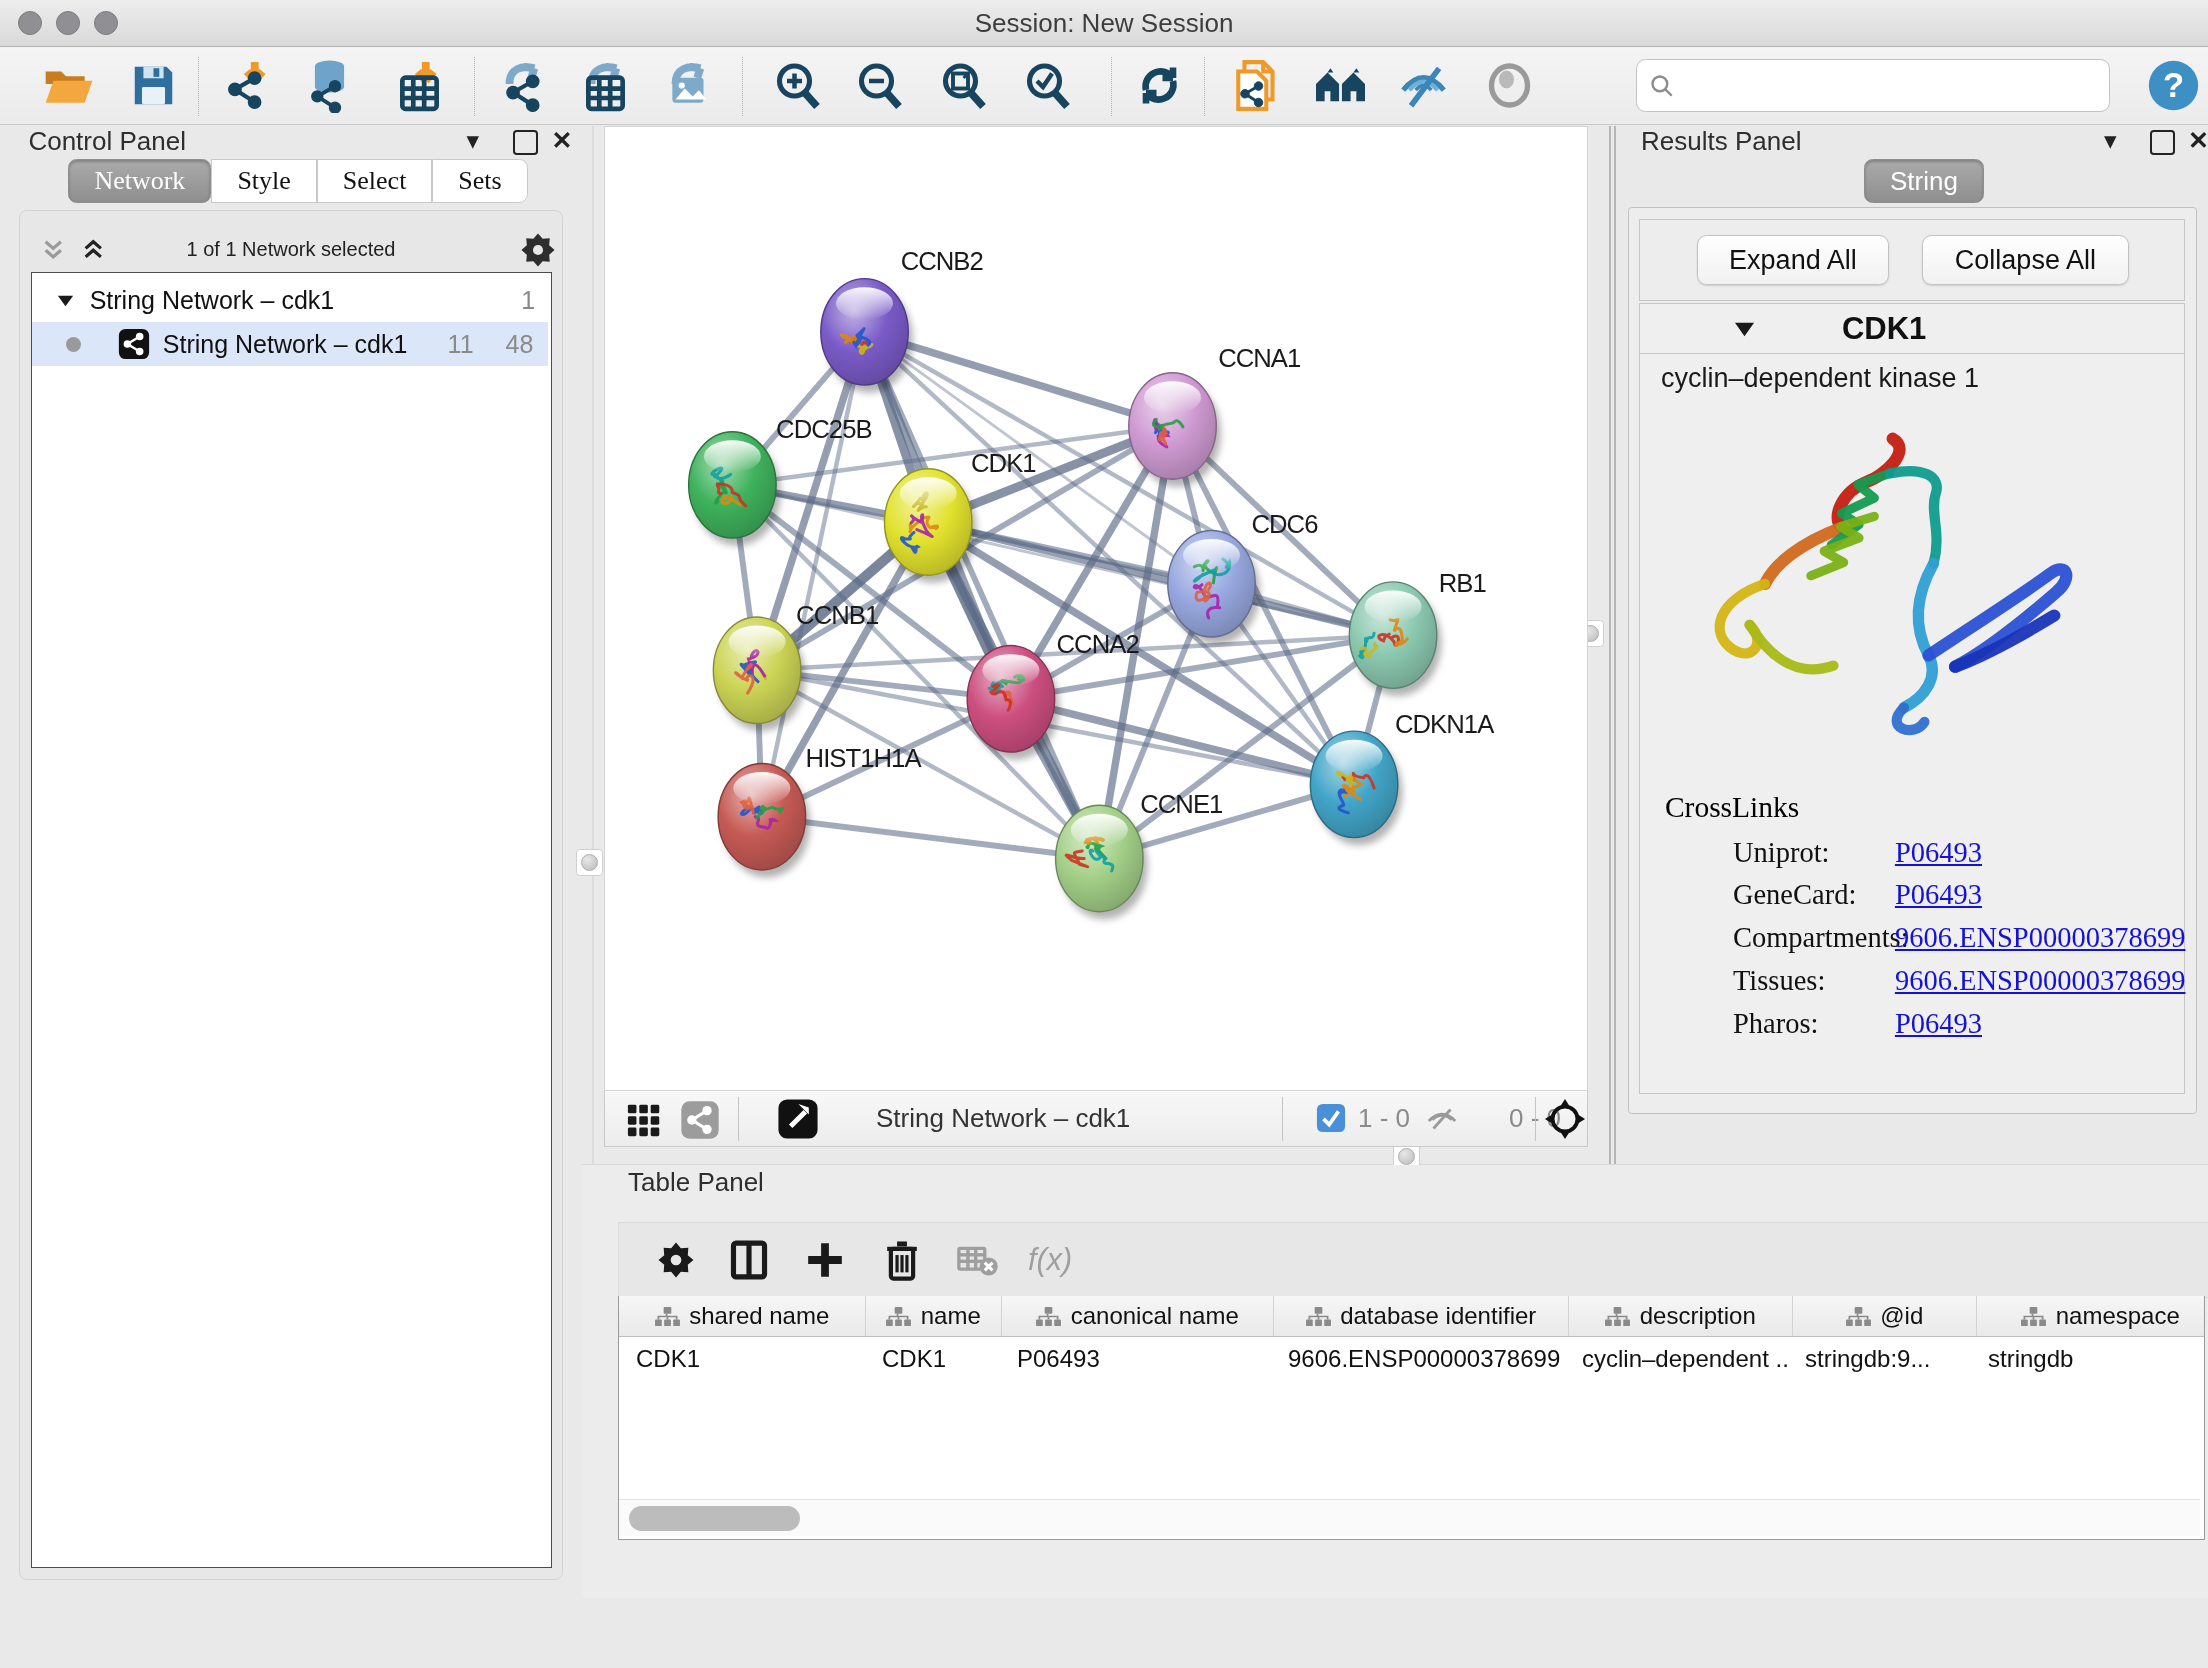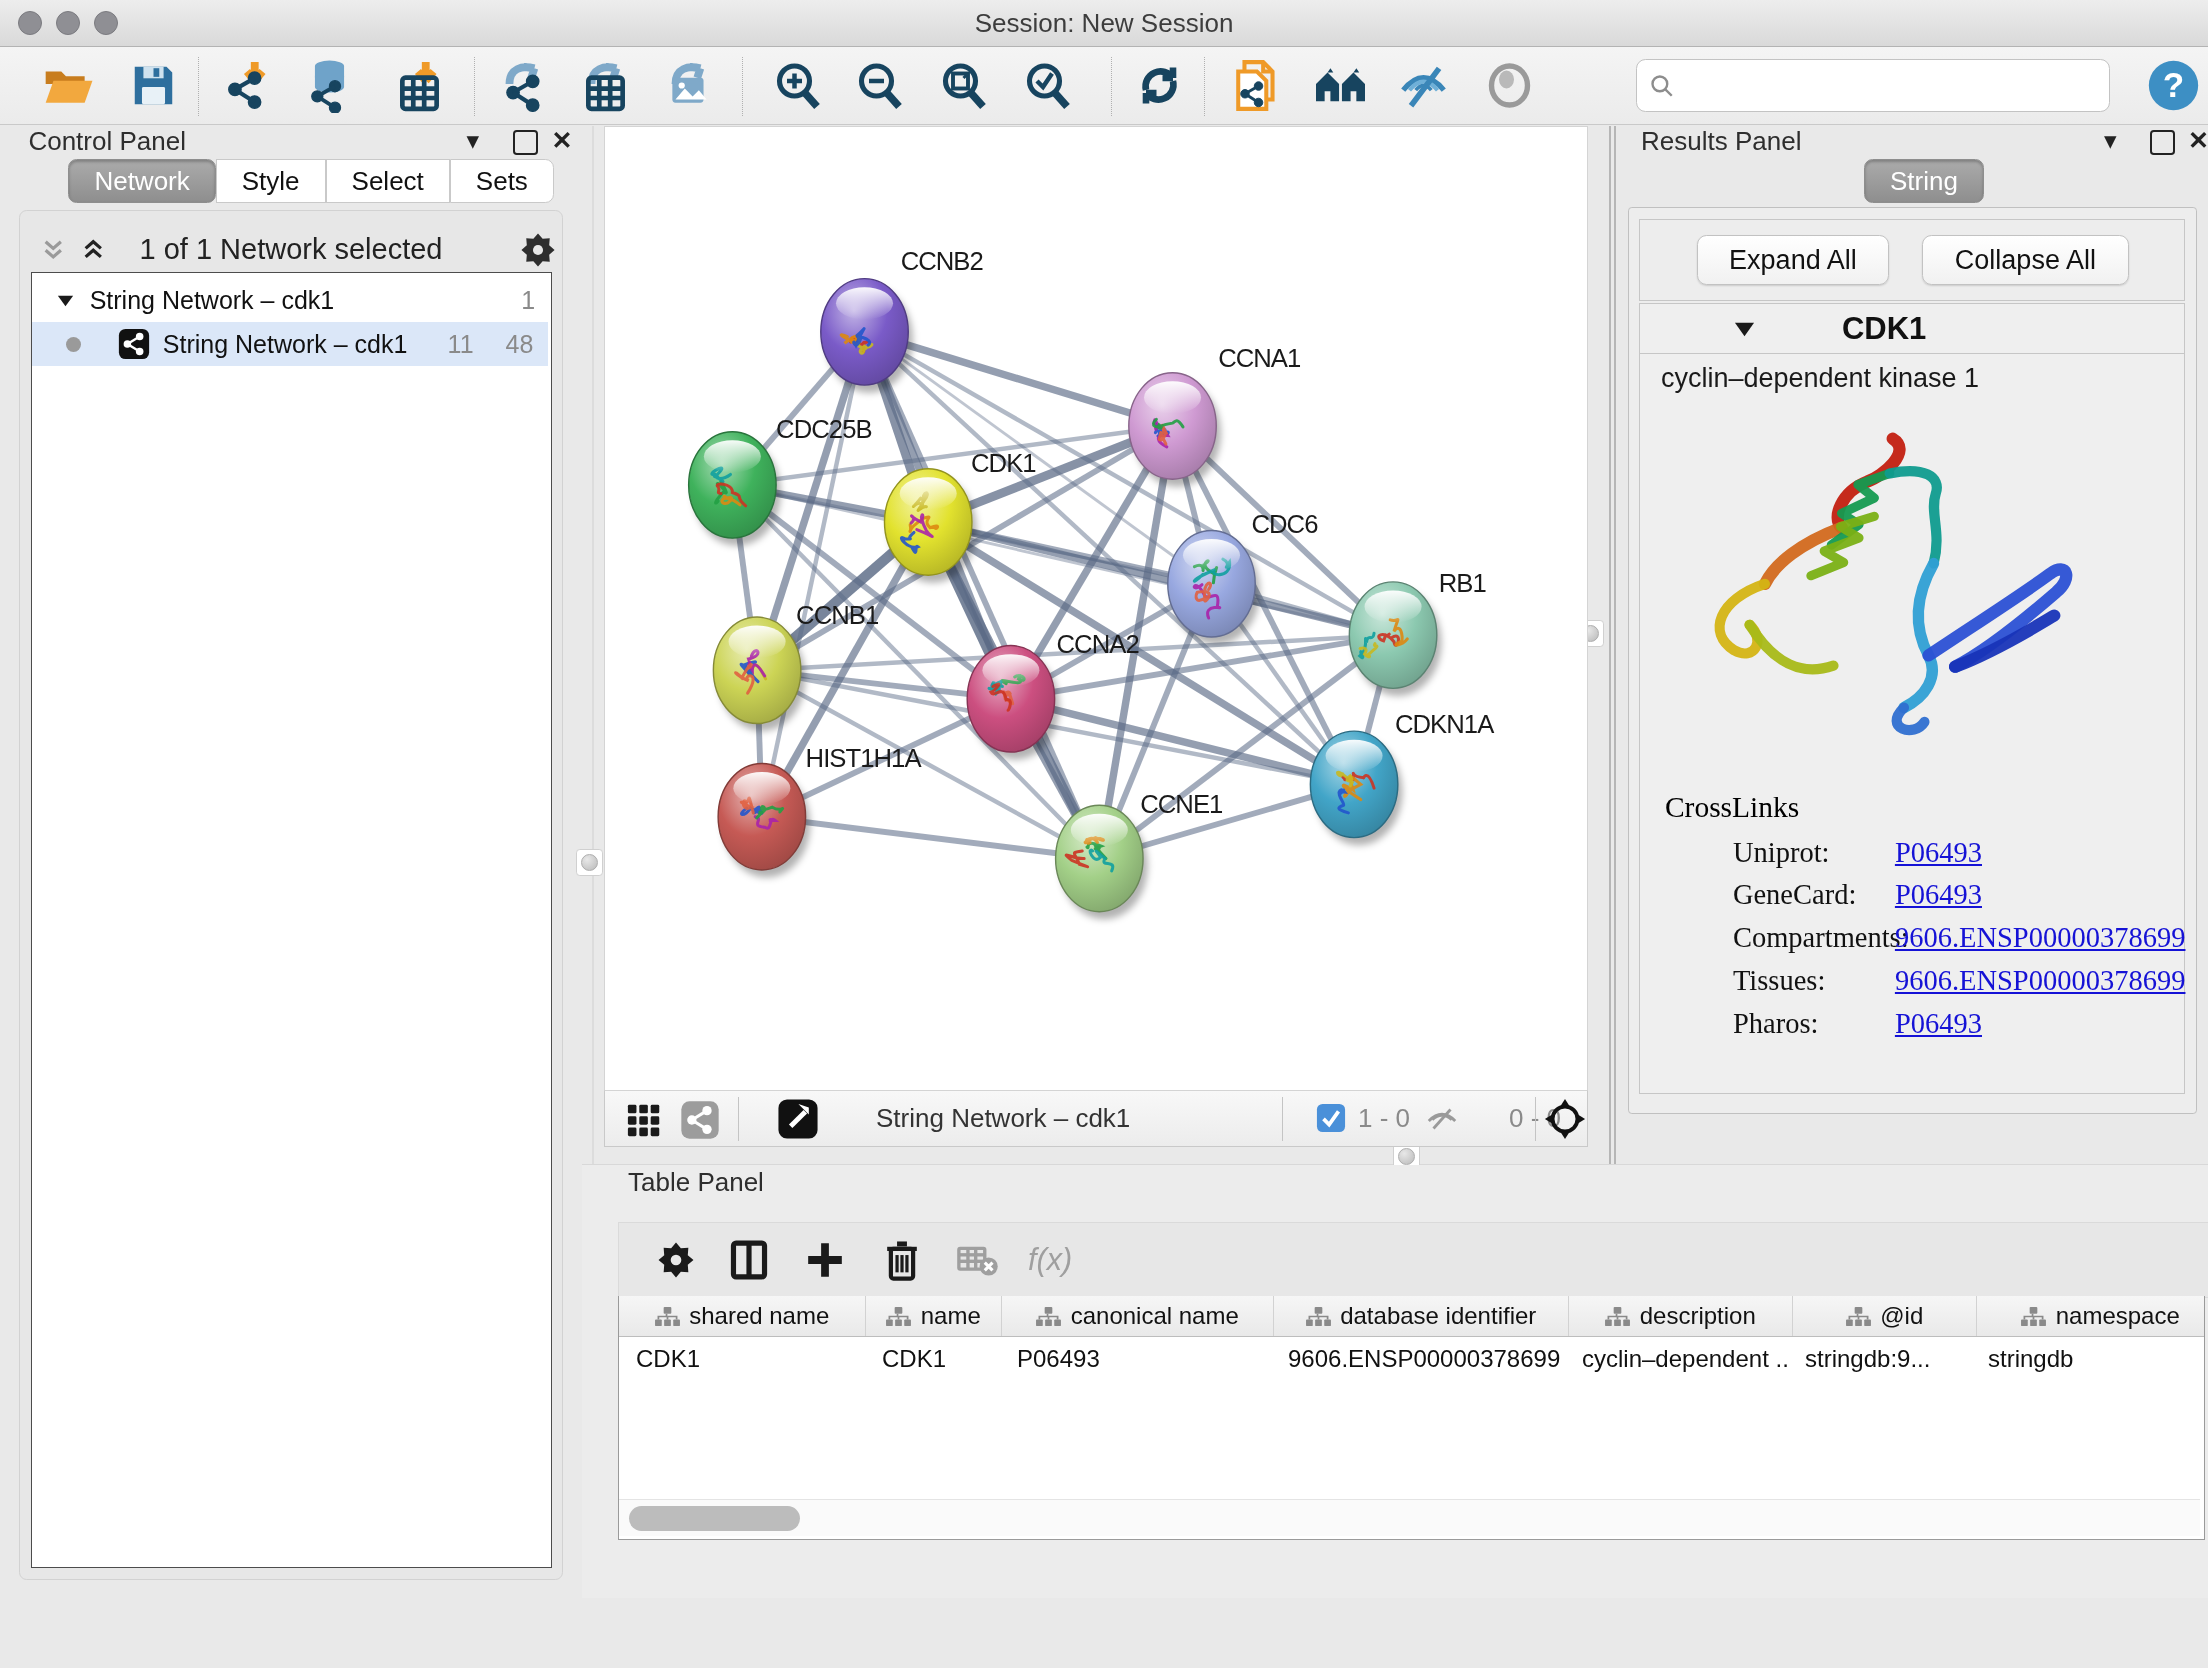--- a/index.html
+++ b/index.html
@@ -18,24 +18,24 @@
   #searchbox input{border:none;outline:none;flex:1;height:42px;font-size:25px;background:transparent;font-family:"Liberation Sans",sans-serif;}
   
   .panel-title{font-size:26px;color:#2e2e2e;}
   .winbtn{font-size:25px;color:#222;line-height:28.5px;}
   .floatbox{width:21px;height:21px;border:2.9px solid #222;border-radius:3.8px;}
   .tab{height:42px;line-height:42px;padding:0 25px;font-size:26px;background:#fff;border:1px solid #c9c9c9;color:#111;}
   .tab.sel{background:linear-gradient(#ababab,#8e8e8e);color:#fff;border-color:#8e8e8e;border-radius:8.6px;box-shadow:inset 0 1.9px 2.9px rgba(0,0,0,.25);}
   .tab.last{border-radius:0 8.6px 8.6px 0;}
   
   #cpanel{left:11.4px;top:126px;width:557px;height:1454px;}
-  #cp-tabs{left:57px;top:33px;display:flex;}
+  #cp-tabs{left:57px;top:33px;display:flex;font-family:Liberation Serif, serif;}
   #cp-inner{left:7.6px;top:84px;width:542px;height:1368px;background:#e7e7e7;border:1px solid #d2d2d2;border-radius:7.6px;}
   #cp-listhdr{left:0;top:17px;width:542px;height:42px;}
-  #cp-status{width:542px;text-align:center;font-size:29px;color:#222;line-height:42px;}
+  #cp-status{width:542px;text-align:center;font-size:20px;color:#222;line-height:42px;}
   #cp-list{left:11.4px;top:61px;width:519px;height:1294px;background:#fff;border:1.9px solid #4c4c4c;}
   .tree-row{left:0;width:516px;height:44px;display:flex;align-items:center;font-size:25px;color:#111;}
   .tree-count{color:#8a8a8a;}
   
   #canvas{left:604px;top:126px;width:982px;height:963px;background:#fff;border:1px solid #d4d4d4;}
   #canvas-footer{left:604px;top:1090px;width:982px;height:55px;background:linear-gradient(#f8f8f8,#ececec);border:1px solid #c9c9c9;border-top-color:#d4d4d4;}
   .vsep{top:5.7px;width:0;height:44px;border-left:1px solid #c4c4c4;}
   #cf-title{font-size:26px;color:#333;line-height:55px;}
   .cf-count{font-size:26px;color:#8a8a8a;line-height:55px;}
   .splitline{background:#b6b6b6;}

